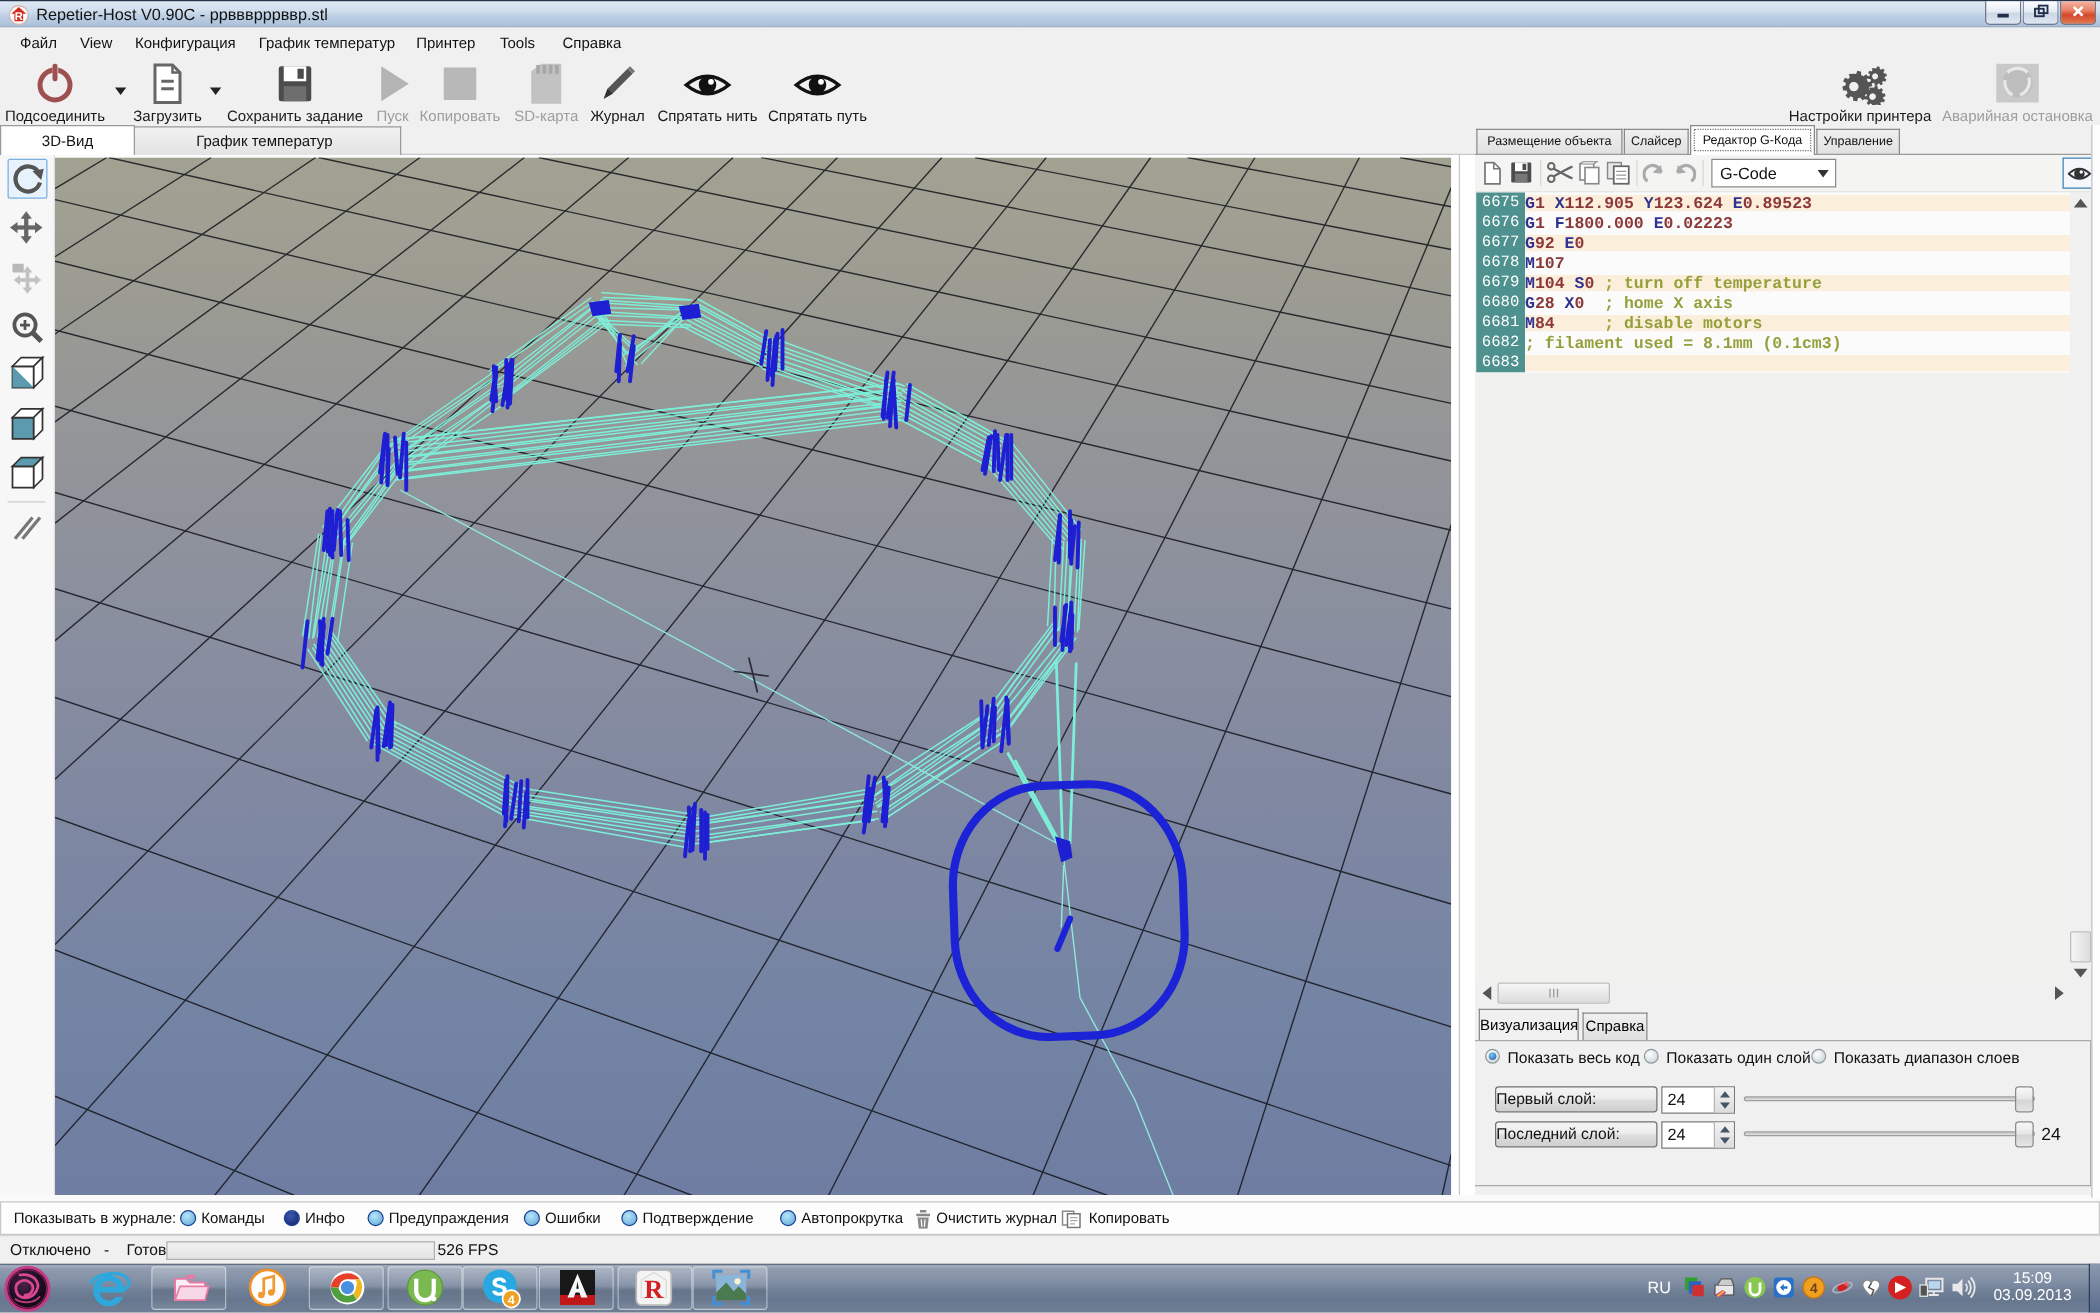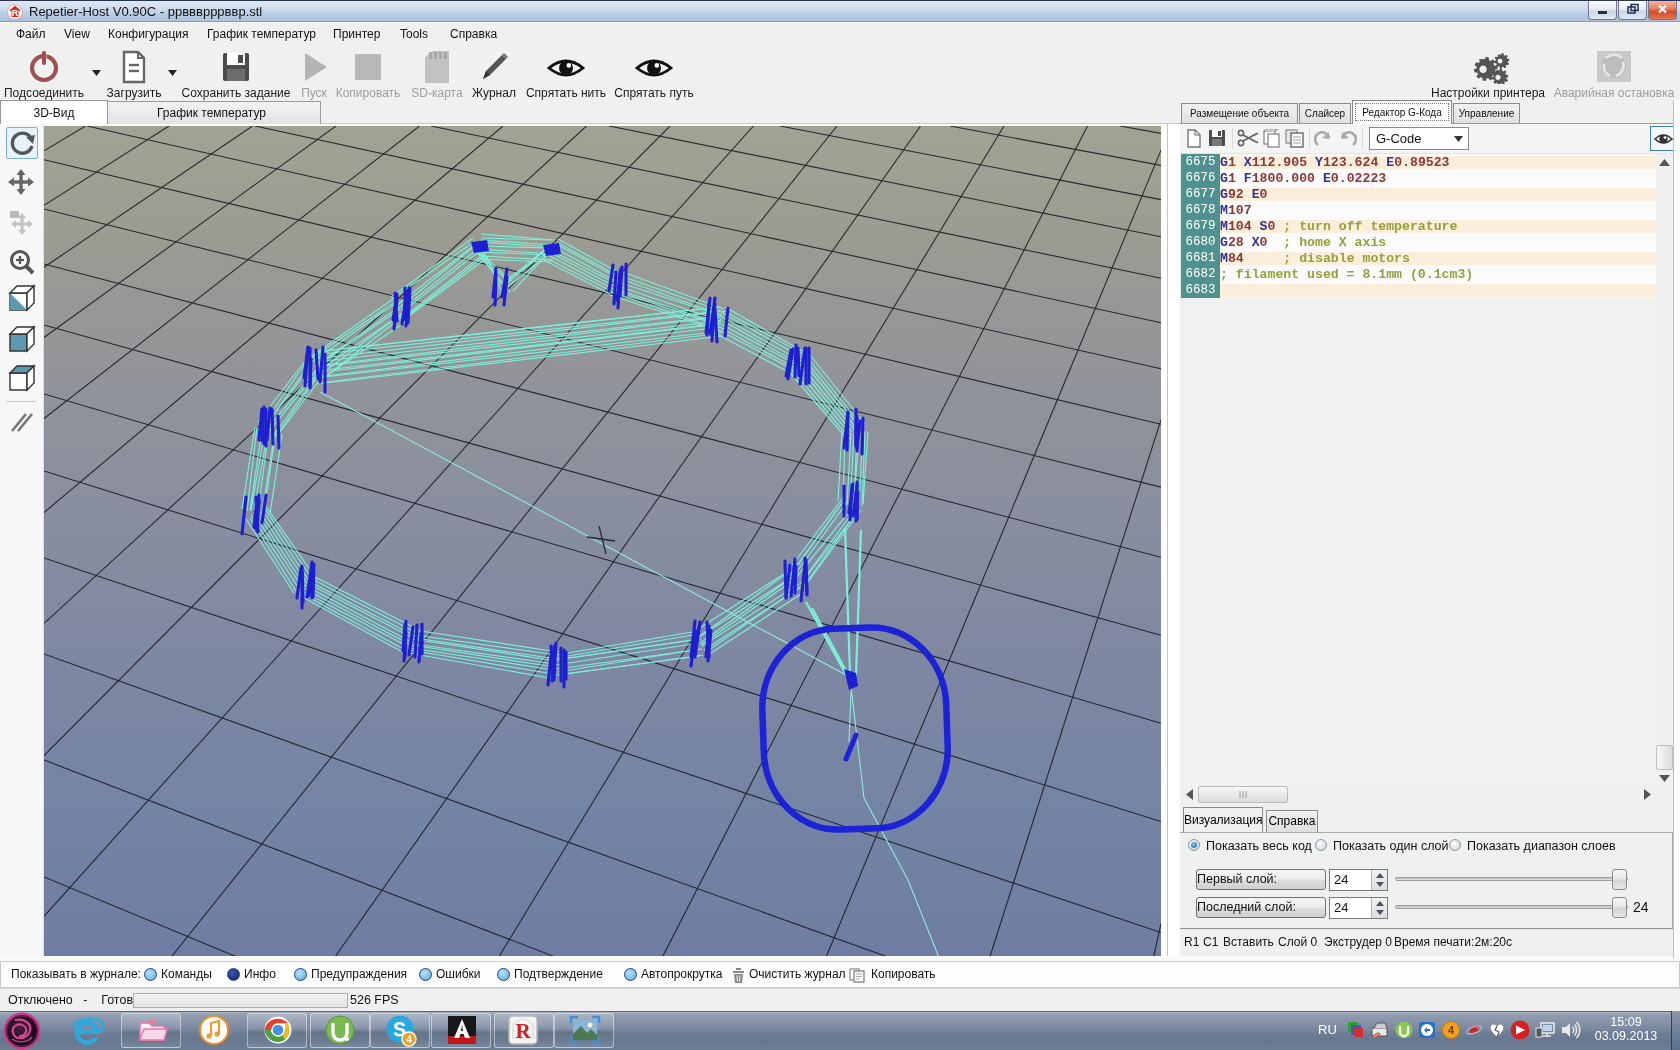--- a/index.html
+++ b/index.html
@@ -741,28 +741,20 @@
    <div class="sthumb" style="left:432px;top:36px"></div>
    <div class="vbtn" style="left:16px;top:64px">Последний слой:</div>
    <div class="spin" style="left:149px;top:64px">24<span class="ud"><svg width="16" height="20">
               <path d="M8 3 L12 8 L4 8 Z" fill="#456"></path>
               <path d="M8 17 L12 12 L4 12 Z" fill="#456"></path>
             </svg></span></div>
    <div class="slider" style="left:215px;top:72px;width:233px"></div>
    <div class="sthumb" style="left:432px;top:64px"></div>
    <span style="position:absolute;left:453px;top:66px;font-size:14px;color:#111">24</span>
   </div>
-  <div id="rstatus">
-        <span class="abs" style="left:4px;top:5px">R1</span>
-        <span class="abs" style="left:23px;top:5px">C1</span>
-        <span class="abs" style="left:43px;top:5px">Вставить</span>
-        <span class="abs" style="left:98px;top:5px">Слой 0</span>
-        <span class="abs" style="left:144px;top:5px">Экструдер 0</span>
-        <span class="abs" style="left:214px;top:5px">Время печати:2м:20с</span>
-      </div>
  </div>
 </div>
 <div class="abs" style="left:0;top:956px;width:1680px;height:5px;background:#fafafa"></div>
 <div id="logbar">
  <span class="abs" style="left:10px;top:5px">Показывать в журнале:</span>
  <div class="logc" style="left:143px"></div>
     <span class="abs" style="left:160px;top:5px">Команды</span>
  <div class="logc dark" style="left:226px"></div>
     <span class="abs" style="left:243px;top:5px">Инфо</span>
  <div class="logc" style="left:293px"></div>

